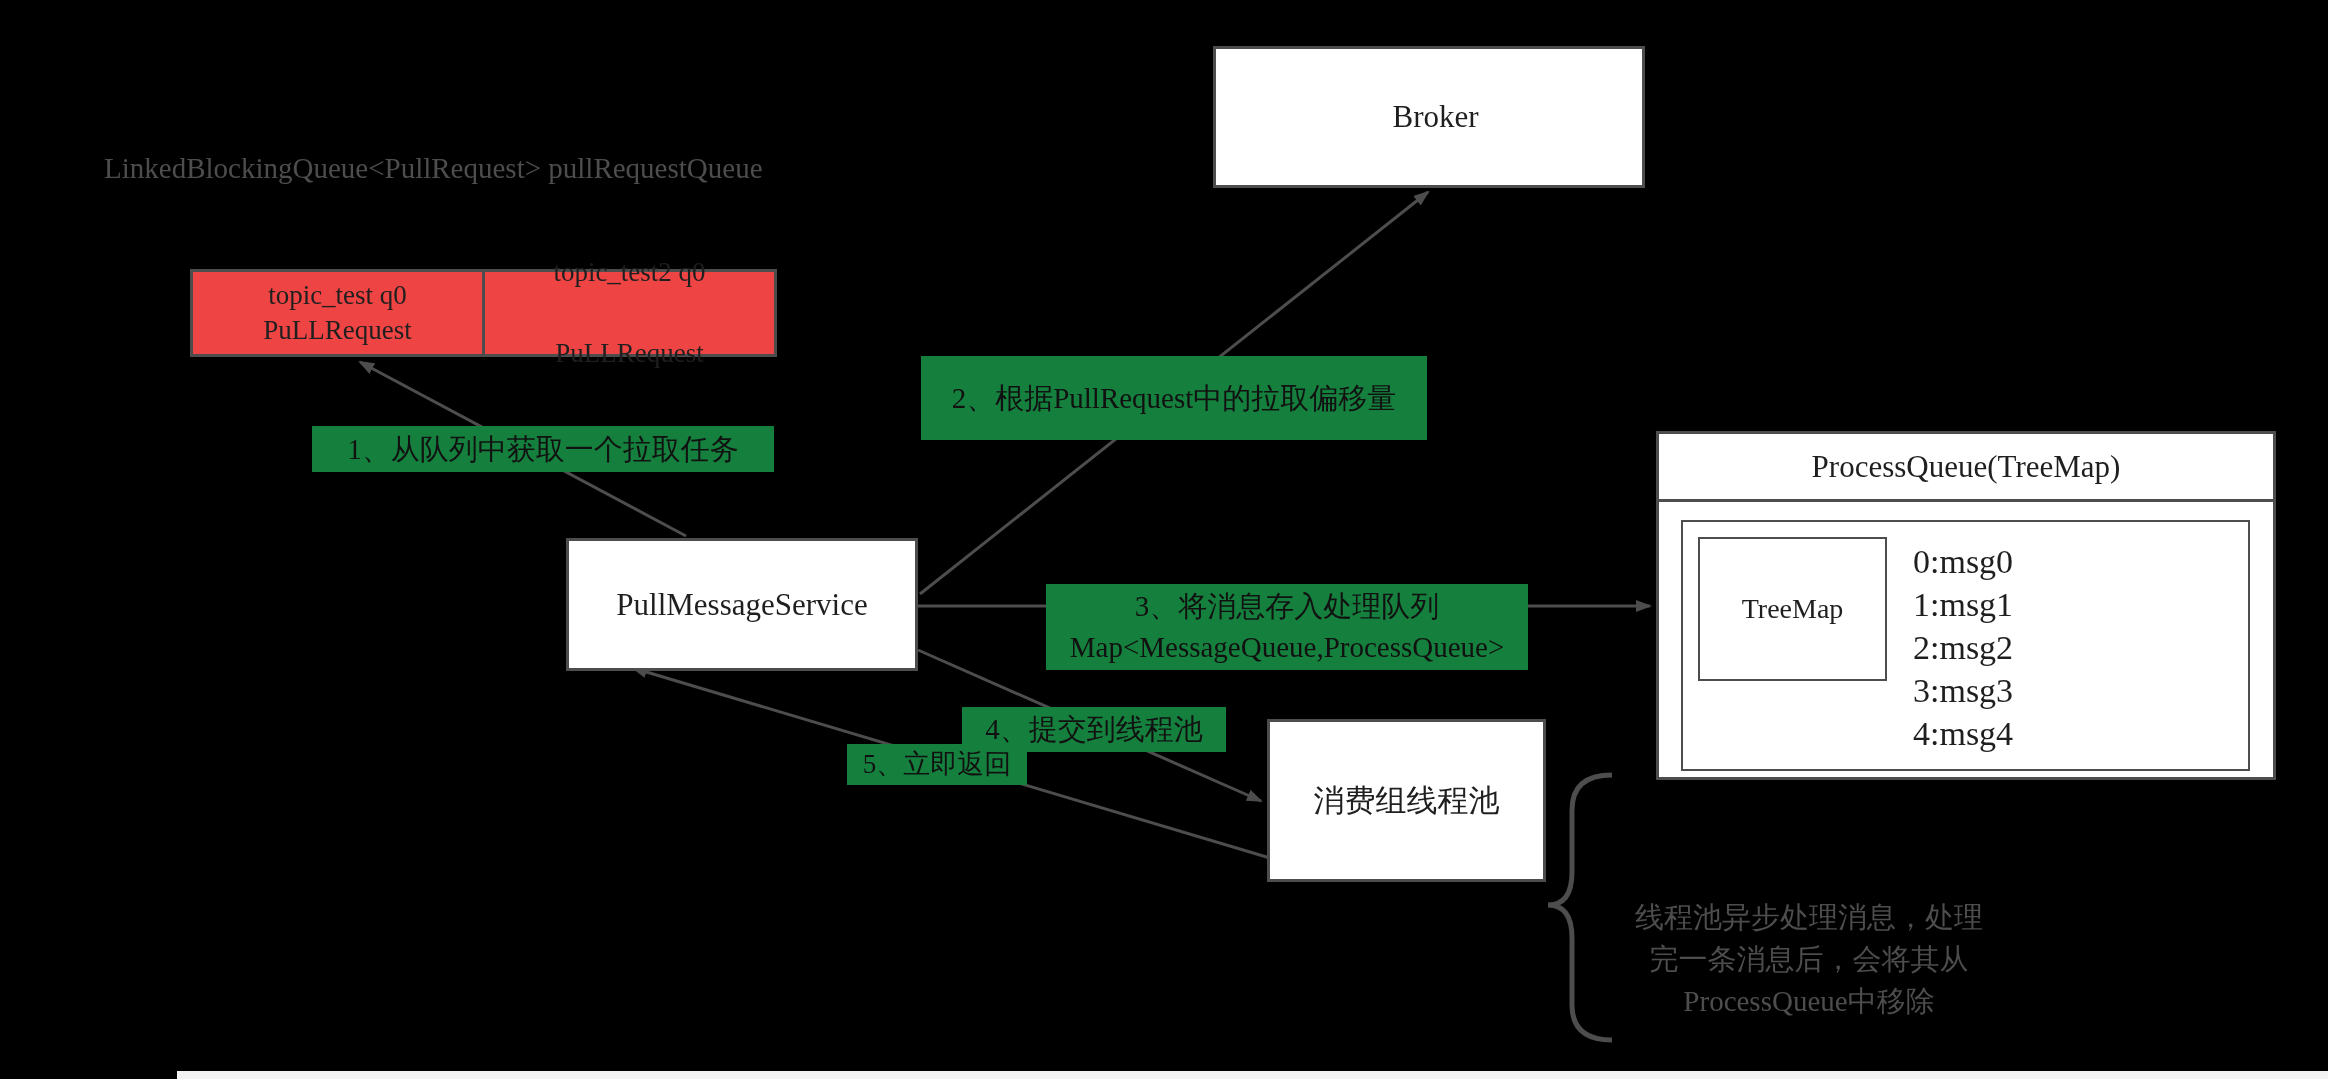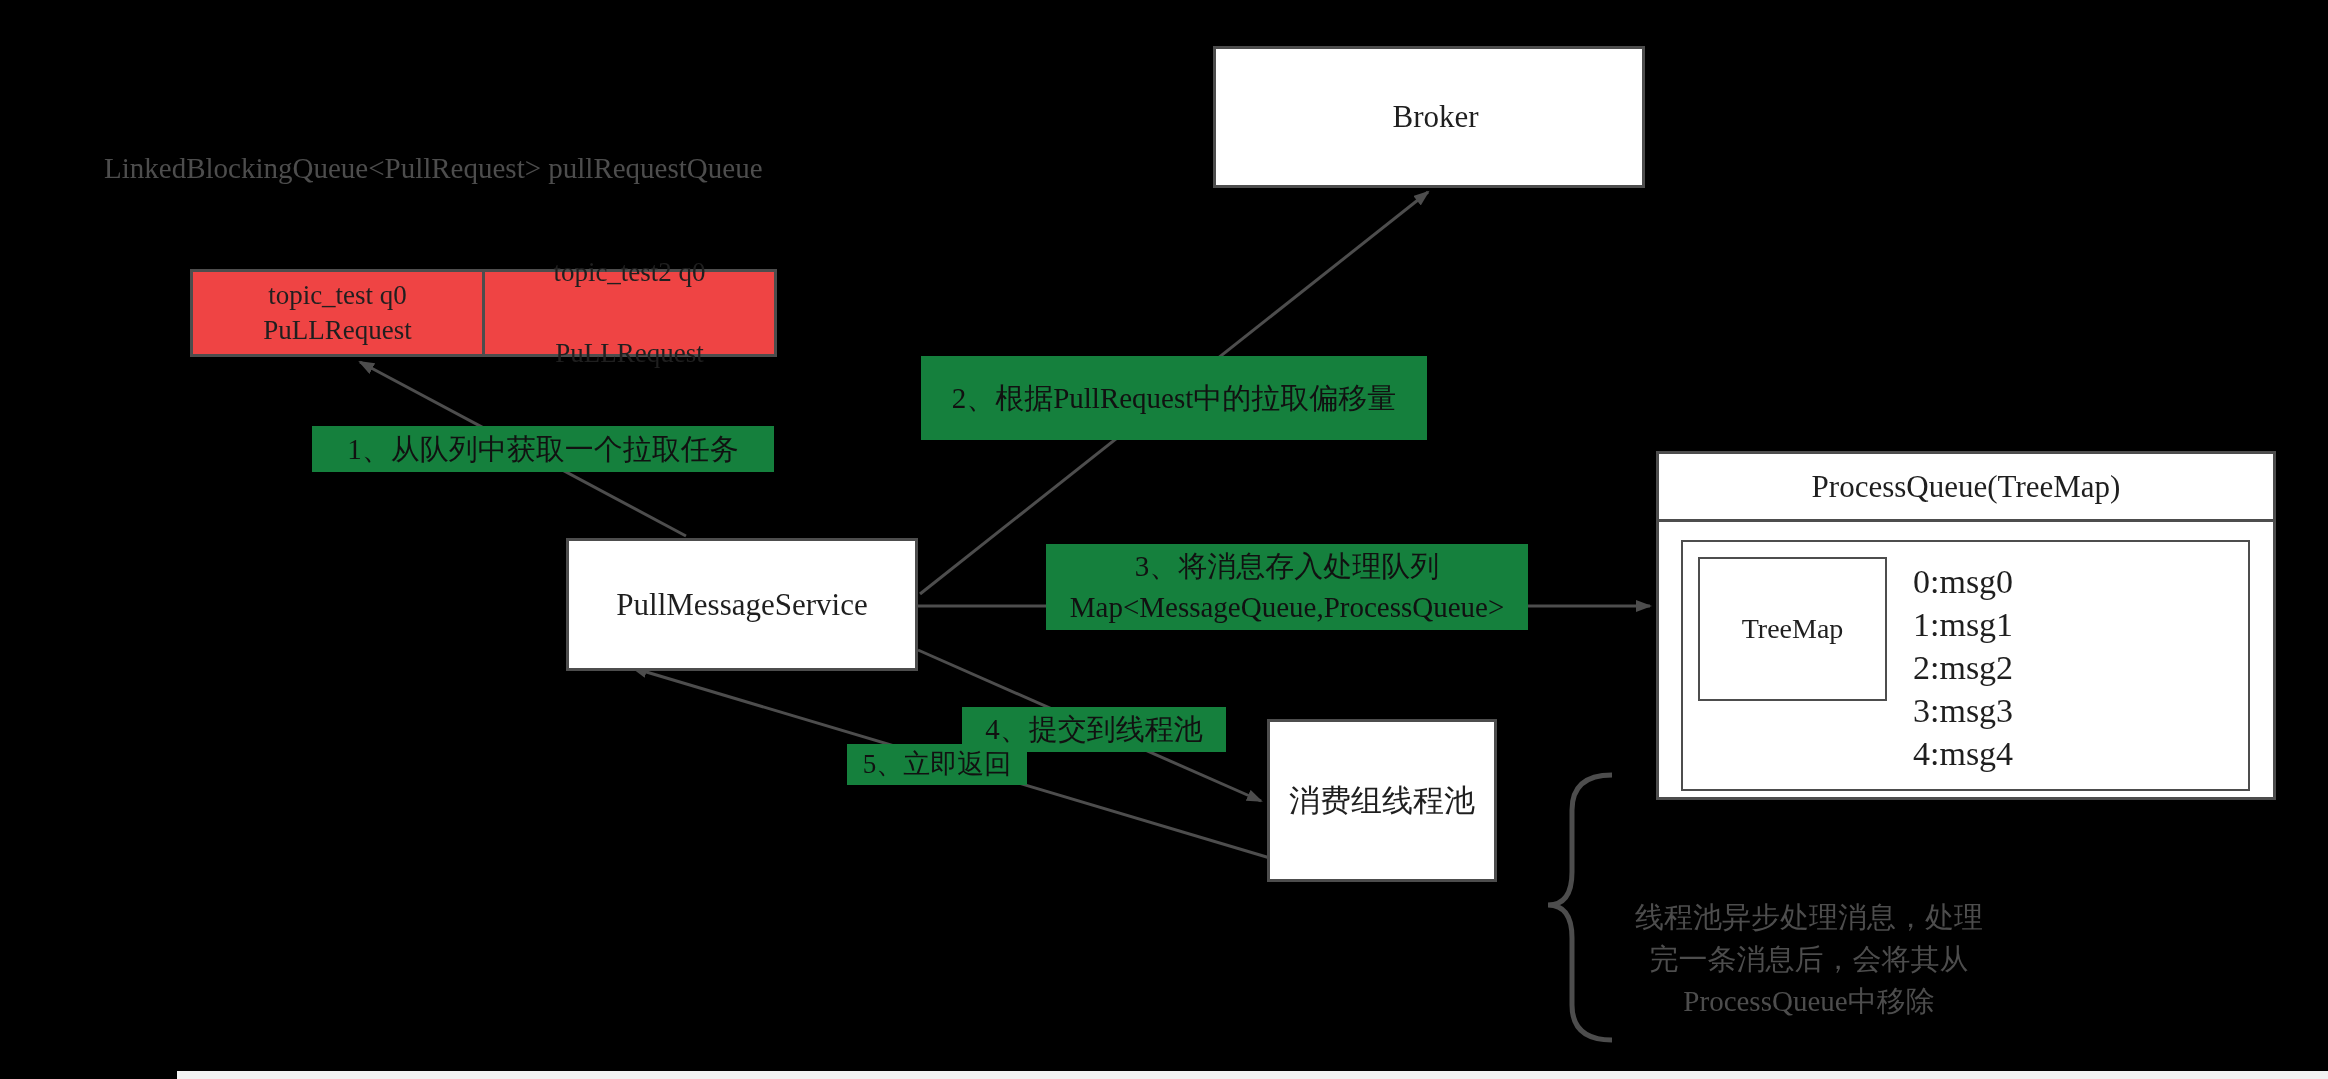--- a/index.html
+++ b/index.html
@@ -68,21 +68,20 @@
     z-index: 2;
   }
   .pq-outer {
     position: absolute;
     left: 1656px; top: 431px;
     width: 620px; height: 349px;
     background: #ffffff;
     border: 3px solid #4d4d4d;
     color: #1f1f1f;
     z-index: 2;
-    margin-top: 20px;
   }
   .pq-title {
     height: 68px;
     border-bottom: 3px solid #4d4d4d;
     display: flex;
     align-items: center;
     justify-content: center;
     font-size: 31px;
   }
   .pq-inner {
@@ -164,31 +163,31 @@
       <div class="msg-list">
         <div>0:msg0</div>
         <div>1:msg1</div>
         <div>2:msg2</div>
         <div>3:msg3</div>
         <div>4:msg4</div>
       </div>
     </div>
   </div>
 
-  <div class="box" style="left:1267px; top:719px; width:230px; height:163px; font-size:31px;">
+  <div class="box" style="left:1267px; top:719px; width:279px; height:163px; font-size:31px;">
     <span>消费组线程池</span>
   </div>
 
   <div class="steplabel" style="left:312px; top:426px; width:462px; height:46px;">1、从队列中获取一个拉取任务</div>
 
   <div class="steplabel" style="left:921px; top:356px; width:506px; height:84px;">
     <span>2、根据PullRequest中的拉取偏移量</span>
   </div>
 
-  <div class="steplabel" style="left:1046px; top:544px; width:482px; height:86px;">
+  <div class="steplabel" style="left:1046px; top:584px; width:482px; height:86px;">
     <span>3、将消息存入处理队列</span>
     <span>Map&lt;MessageQueue,ProcessQueue&gt;</span>
   </div>
 
   <div class="steplabel" style="left:962px; top:707px; width:264px; height:45px;">4、提交到线程池</div>
 
   <div class="steplabel" style="left:847px; top:744px; width:180px; height:41px; font-size:27px;">5、立即返回</div>
 
   <div class="muted" style="left:1599px; top:896px; width:420px; text-align:center; font-size:29px; line-height:1.45;">
     <div>线程池异步处理消息，处理</div>

